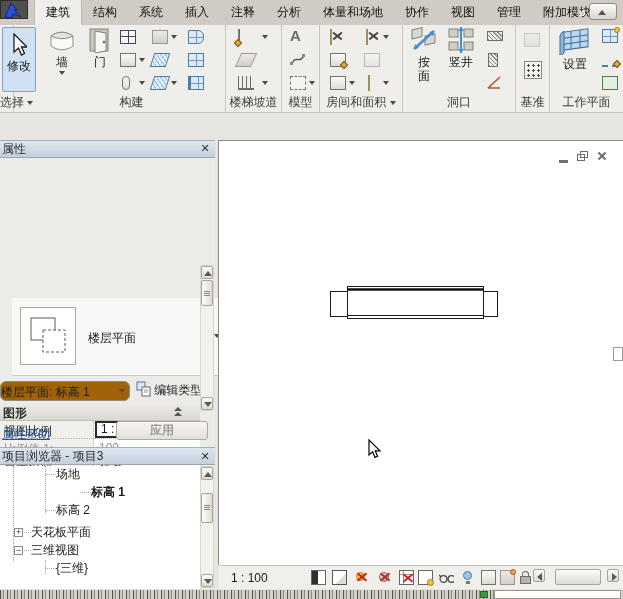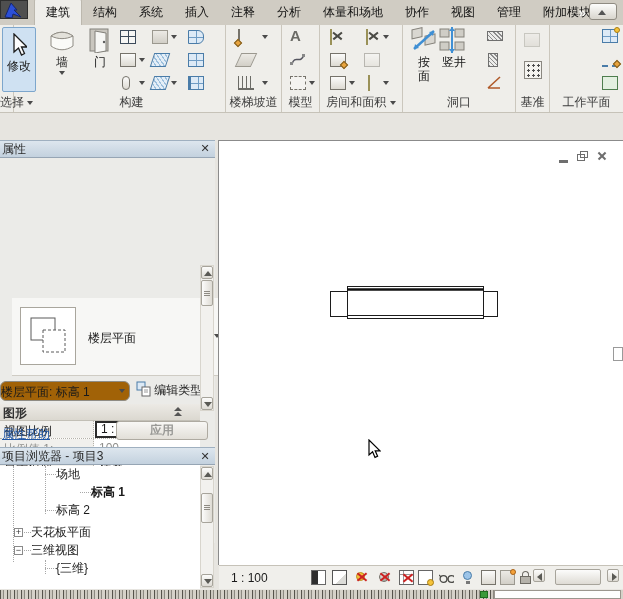--- a/index.html
+++ b/index.html
@@ -209,21 +209,21 @@
       <div class="bigbtn" style="left:6px;top:2px;width:30px;height:84px;">
         <svg width="26" height="26">
           <rect x="1" y="3" width="10" height="9" fill="#d9d7d1" stroke="#84817a" transform="skewY(-12)"></rect>
           <rect x="14" y="12" width="10" height="9" fill="#d9d7d1" stroke="#84817a" transform="skewY(-12)"></rect>
           <line x1="3" y1="22" x2="23" y2="4" stroke="#3f8fd4" stroke-width="2.4"></line>
           <path d="M23 4 L18 5 L22 9 Z" fill="#3f8fd4"></path>
             <path d="M3 22 L8 21 L4 17 Z" fill="#3f8fd4"></path>
         </svg>
         <span class="cap"><span>按</span><br><span>面</span></span>
       </div>
-      <div class="bigbtn" style="left:27px;top:2px;width:36px;height:84px;align-items:flex-end;">
+      <div class="bigbtn" style="left:40px;top:2px;width:36px;height:84px;">
         <svg width="28" height="26">
           <rect x="2" y="2" width="9" height="8" class="h" fill="#cfcdc6" stroke="#84817a"></rect>
           <rect x="17" y="2" width="9" height="8" fill="#cfcdc6" stroke="#84817a"></rect>
           <rect x="2" y="15" width="9" height="8" fill="#cfcdc6" stroke="#84817a"></rect>
           <rect x="17" y="15" width="9" height="8" fill="#cfcdc6" stroke="#84817a"></rect>
           <line x1="14" y1="0" x2="14" y2="26" stroke="#3f8fd4" stroke-width="2"></line>
           <path d="M14 0 L11 4 L17 4 Z" fill="#3f8fd4"></path>
             <path d="M14 26 L11 22 L17 22 Z" fill="#3f8fd4"></path>
         </svg>
         <span class="cap">竖井</span>
@@ -236,20 +236,33 @@
       <div class="plabel-row"><span>洞口</span></div>
     </div>
 
     <div class="panel" style="left:516px;width:34px;">
       <span class="sm gray-ic dis-ic" style="left:8px;top:8px;"></span>
       <span class="sm dots-ic" style="left:8px;top:36px;width:18px;height:18px;"></span>
       <div class="plabel-row"><span>基准</span></div>
     </div>
 
     <div class="panel" style="left:550px;width:73px;border-right:none;">
+      <div class="bigbtn" style="left:4px;top:2px;width:42px;height:66px;">
+        <svg width="34" height="28">
+          <g transform="skewY(-8)">
+            <rect x="4" y="6" width="26" height="18" fill="#bcd6ee" stroke="#3a6da0"></rect>
+            <line x1="13" y1="6" x2="13" y2="24" stroke="#3a6da0"></line>
+              <line x1="22" y1="6" x2="22" y2="24" stroke="#3a6da0"></line>
+            <line x1="4" y1="12" x2="30" y2="12" stroke="#3a6da0"></line>
+              <line x1="4" y1="18" x2="30" y2="18" stroke="#3a6da0"></line>
+          </g>
+          <path d="M2 8 L6 4 L6 26 L2 30 Z" fill="#8fb4d8" stroke="#3a6da0"></path>
+        </svg>
+        <span class="cap">设置</span>
+      </div>
       <span class="sm blue-grid" style="left:52px;top:4px;">
           <span style="position:absolute;right:-3px;top:-3px;width:6px;height:6px;border-radius:50%;background:#f5c33a;border:1px solid #a87d14;"></span>
         </span>
       <span class="sm" style="left:52px;top:28px;border-bottom:2px dashed #4a7ca8;">
           <span class="pencil-dot"></span>
         </span>
       <span class="sm box-ic" style="left:52px;top:51px;border-color:#4e7d4e;background:#e3efe0;"></span>
       <div class="plabel-row"><span>工作平面</span></div>
     </div>
   </div>

